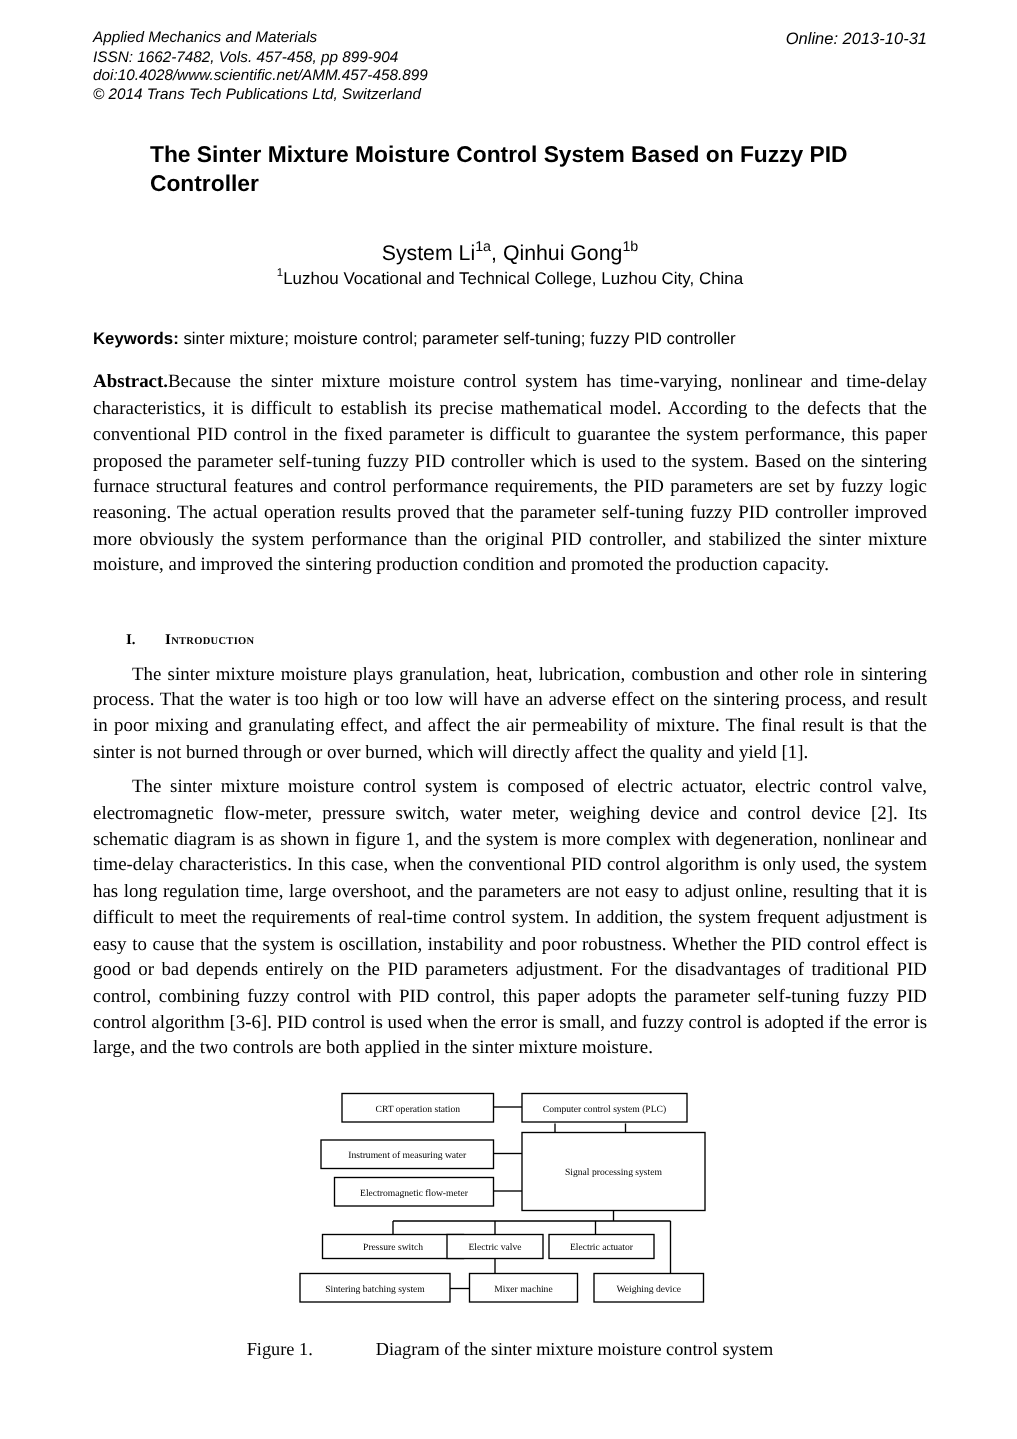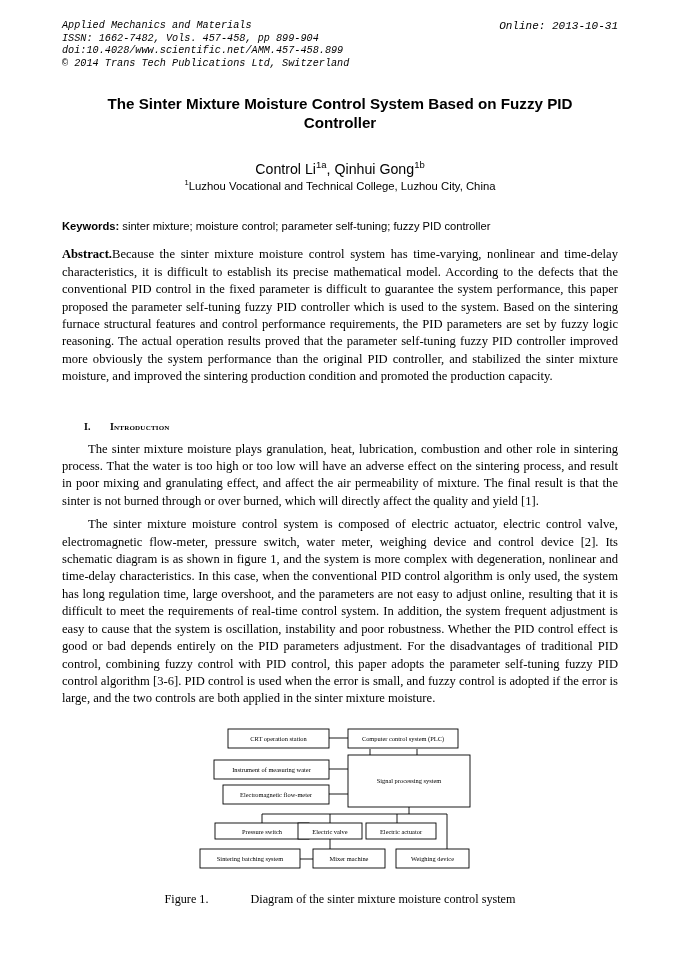--- a/index.html
+++ b/index.html
@@ -25,21 +25,21 @@
   .content {
     position: absolute;
     left: 62px;
     top: 20px;
     width: 556px;
   }
 
   
   .journal-header {
     position: relative;
-    font-family: Liberation Mono, monospace;
+    font-family: Liberation Sans, sans-serif;
     font-style: italic;
     font-size: 10.2px;
     line-height: 12.6px;
     color: #000;
   }
   .journal-header .line { display: block; white-space: nowrap; }
   .online-date {
     position: absolute;
     right: 0;
     top: 0;
@@ -48,21 +48,21 @@
     white-space: nowrap;
   }
 
   
   .paper-title {
     margin-top: 24px;
     font-family: "Liberation Sans", sans-serif;
     font-weight: bold;
     font-size: 15.2px;
     line-height: 19px;
-    text-align: center;
+    text-align: left;
     padding: 0 38px;
   }
 
   
   .authors-block {
     margin-top: 28px;
     text-align: center;
     font-family: "Liberation Sans", sans-serif;
   }
   .author-line {
@@ -175,21 +175,21 @@
       <span class="line">ISSN: 1662-7482, Vols. 457-458, pp 899-904</span>
       <span class="line">doi:10.4028/www.scientific.net/AMM.457-458.899</span>
       <span class="line">© 2014 Trans Tech Publications Ltd, Switzerland</span>
       <span class="online-date">Online: 2013-10-31</span>
     </div>
 
     <div class="paper-title">The Sinter Mixture Moisture Control System Based on Fuzzy PID Controller</div>
 
     <div class="authors-block">
       <div class="author-line">
-        <span>Control Li</span><sup>1a</sup><span>, </span><span>Qinhui Gong</span><sup>1b</sup>
+        <span>System Li</span><sup>1a</sup><span>, </span><span>Qinhui Gong</span><sup>1b</sup>
       </div>
       <div class="affiliation-line">
         <sup>1</sup><span>Luzhou Vocational and Technical College, Luzhou City, China</span>
       </div>
     </div>
 
     <div class="keywords">
       <span class="kw-label">Keywords:</span><span> sinter mixture; moisture control; parameter self-tuning; fuzzy PID controller</span>
     </div>
 

